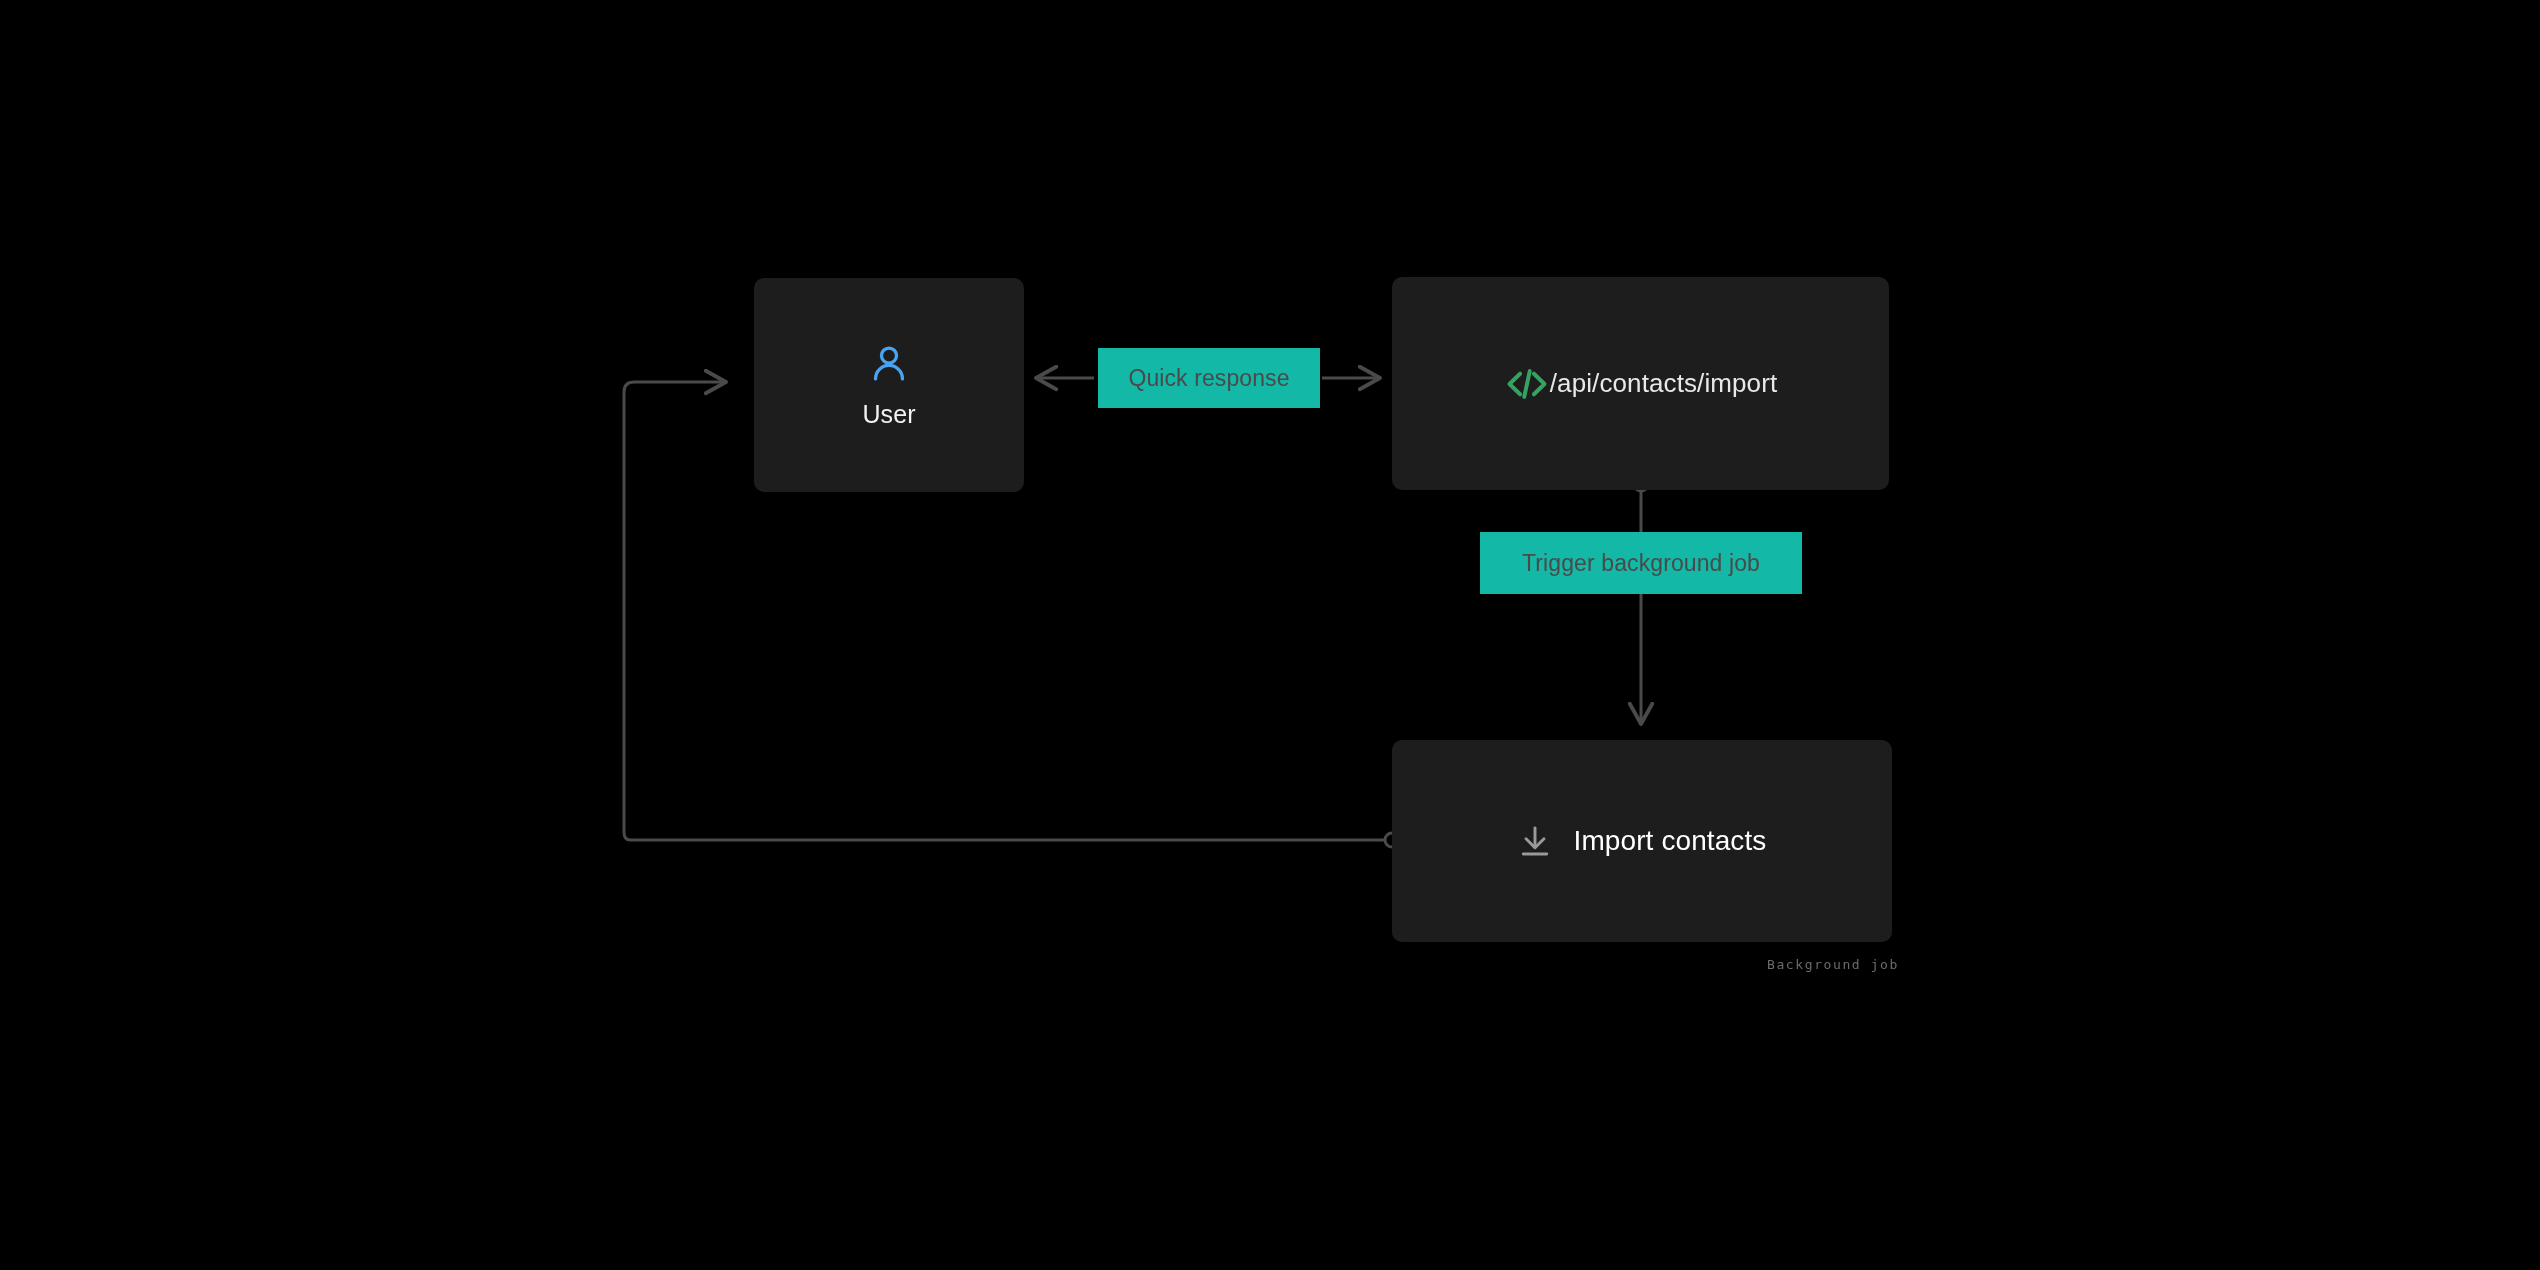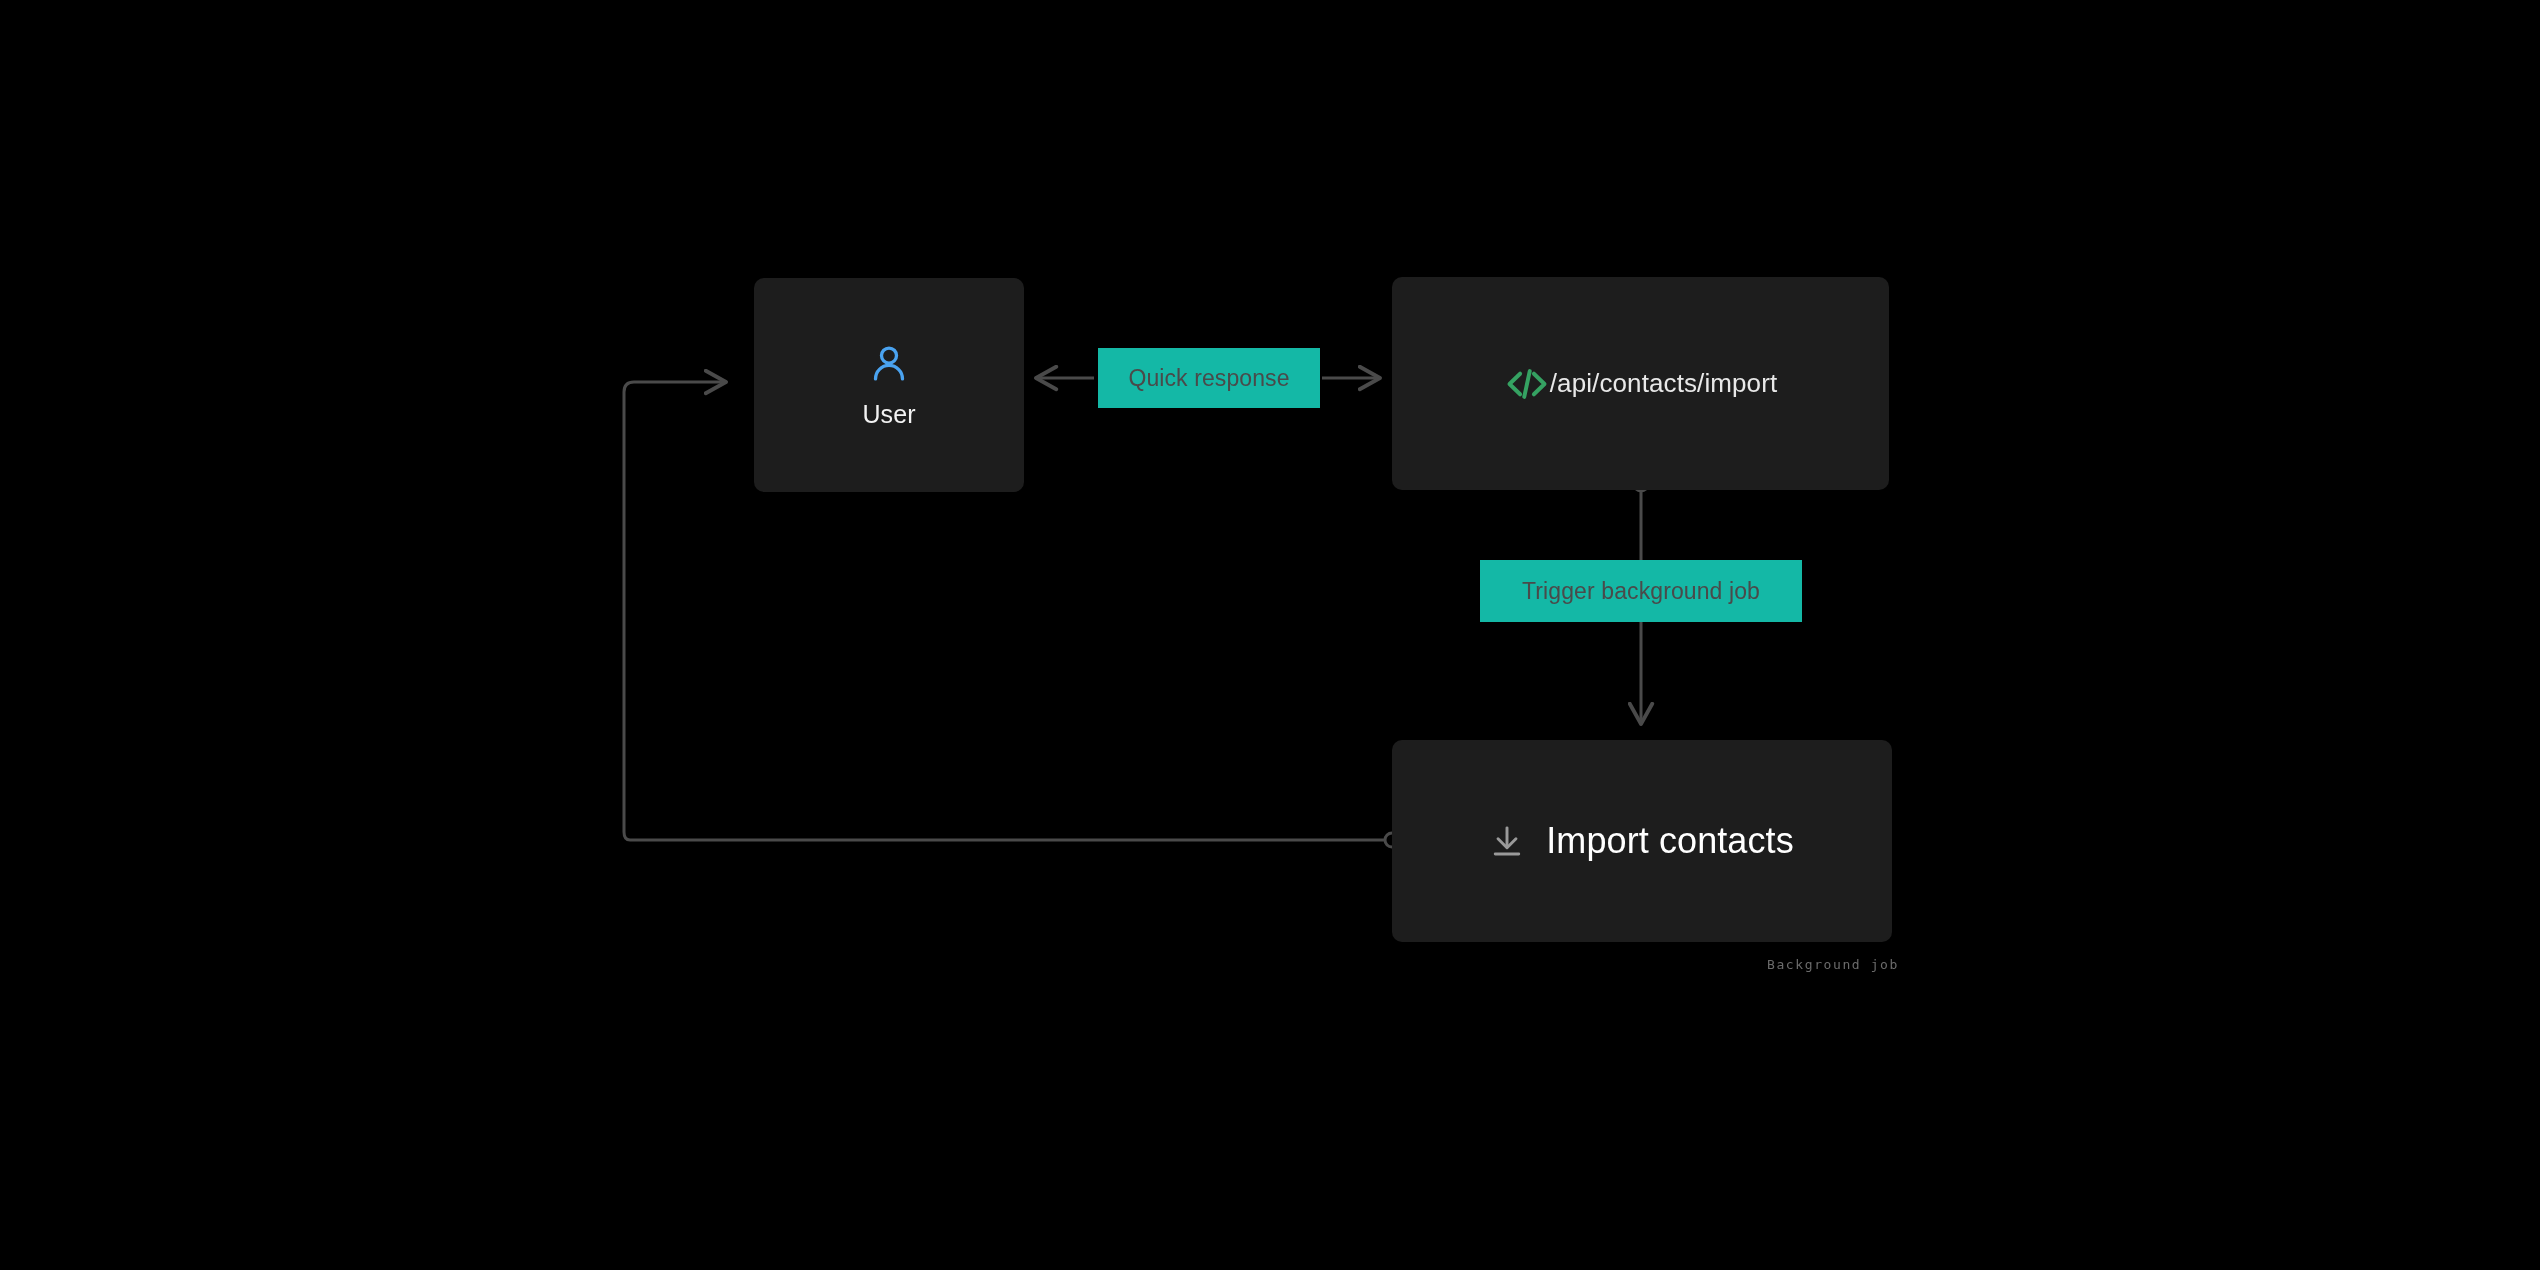--- a/index.html
+++ b/index.html
@@ -77,21 +77,21 @@
     font-size: 25px;
     color: #f2f2f2;
     letter-spacing: 0.1px;
     white-space: nowrap;
   }
   .node-label.api-label {
     font-size: 26px;
     color: #e8e8e8;
   }
   .node-label.job-label {
-    font-size: 36px;
+    font-size: 28px;
     color: #ffffff;
   }
   .icon-user svg { display: block; }
   .icon-code  svg { display: block; }
   .icon-download svg { display: block; }
 
   
   .node-caption {
     position: absolute;
     left: 1767px;
@@ -117,21 +117,21 @@
     letter-spacing: 0.1px;
   }
   .label-quick {
     left: 1098px;
     top: 348px;
     width: 222px;
     height: 60px;
   }
   .label-trigger {
     left: 1480px;
-    top: 560px;
+    top: 532px;
     width: 322px;
     height: 62px;
   }
   .label-realtime {
     left: 853px;
     top: 810px;
     width: 321px;
     height: 62px;
   }
 </style>

